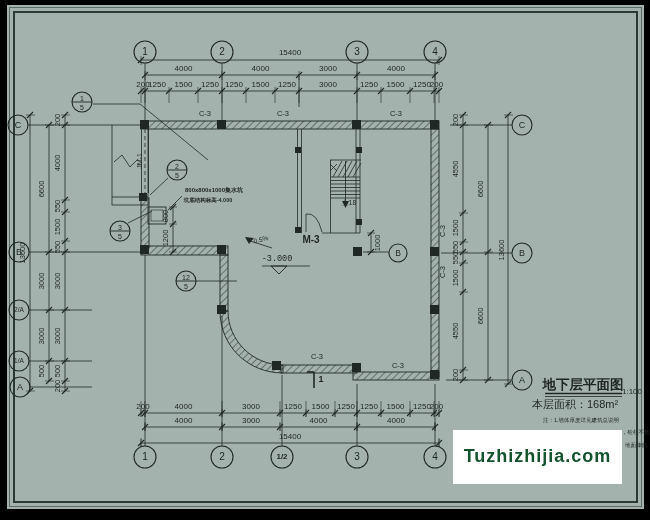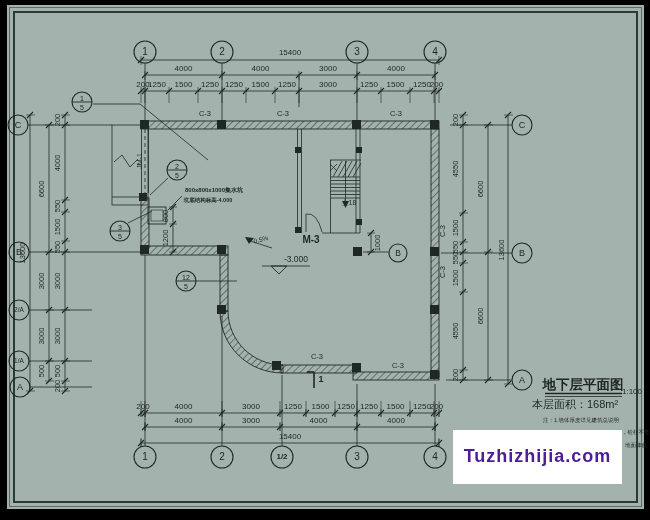--- a/index.html
+++ b/index.html
@@ -421,28 +421,28 @@
       <span class="lb" style="left: 205px; top: 114px; font-size: 7.5px;">C-3</span>
       <span class="lb" style="left: 283px; top: 114px; font-size: 7.5px;">C-3</span>
       <span class="lb" style="left: 396px; top: 114px; font-size: 7.5px;">C-3</span>
       <span class="lb" style="left: 443px; top: 231px; font-size: 7.5px; transform: translate(-50%, -50%) rotate(-90deg);">C-3</span>
       <span class="lb" style="left: 443px; top: 272px; font-size: 7.5px; transform: translate(-50%, -50%) rotate(-90deg);">C-3</span>
       <span class="lb" style="left: 317px; top: 357px; font-size: 7.5px;">C-3</span>
       <span class="lb" style="left: 398px; top: 366px; font-size: 7.5px;">C-3</span>
       <span class="lb" style="left: 311px; top: 240px; font-size: 10px; font-weight: bold;">M-3</span>
       <span class="lb" style="left: 139px; top: 161px; font-size: 7px; transform: translate(-50%, -50%) rotate(-90deg);">JM-1</span>
       <span class="lb" style="left: 349px; top: 202px; font-size: 7px;">上18</span>
-      <span class="lb" style="left: 296px; top: 259px; font-size: 8.5px;">-3.000</span>
+      <span class="lb" style="left: 277px; top: 259px; font-size: 8.5px; font-family: Liberation Mono, monospace;">-3.000</span>
       <span class="lb" style="left: 261px; top: 240px; font-size: 6.5px; transform: translate(-50%, -50%) rotate(-14deg);">0.5%</span>
       <span class="lb" style="left: 321px; top: 379px; font-size: 9px; font-weight: 700;">1</span>
       <span class="lb" style="left: 214px; top: 190px; font-size: 6px; font-weight: 700;">800x800x1000集水坑</span>
       <span class="lb" style="left: 208px; top: 201px; font-size: 5.5px; font-weight: 700;">坑底结构标高-4.000</span>
       <span class="lb" style="left: 583px; top: 385px; font-size: 13.5px; font-weight: 700;">地下层平面图</span>
       <span class="lb" style="left: 632px; top: 392px; font-size: 8px;">1:100</span>
       <span class="lb left" style="left: 532px; top: 404px; font-size: 11px;">本层面积：168m²</span>
       <span class="lb left" style="left: 543px; top: 421px; font-size: 5.5px;">注：1.墙体厚度详见建筑总说明</span>
       <span class="lb left" style="left: 622px; top: 433px; font-size: 5.5px;">，砼柱不敷</span>
       <span class="lb left" style="left: 625px; top: 446px; font-size: 5.5px;">地面降低</span>
     </div>
   <div class="wm">
-    <div class="wm-site" style="color: #4c1d95;">Tuzhizhijia.com</div>
+    <div class="wm-site" style="color: #14532d;">Tuzhizhijia.com</div>
   </div>
 </div>
 
 </body></html>

